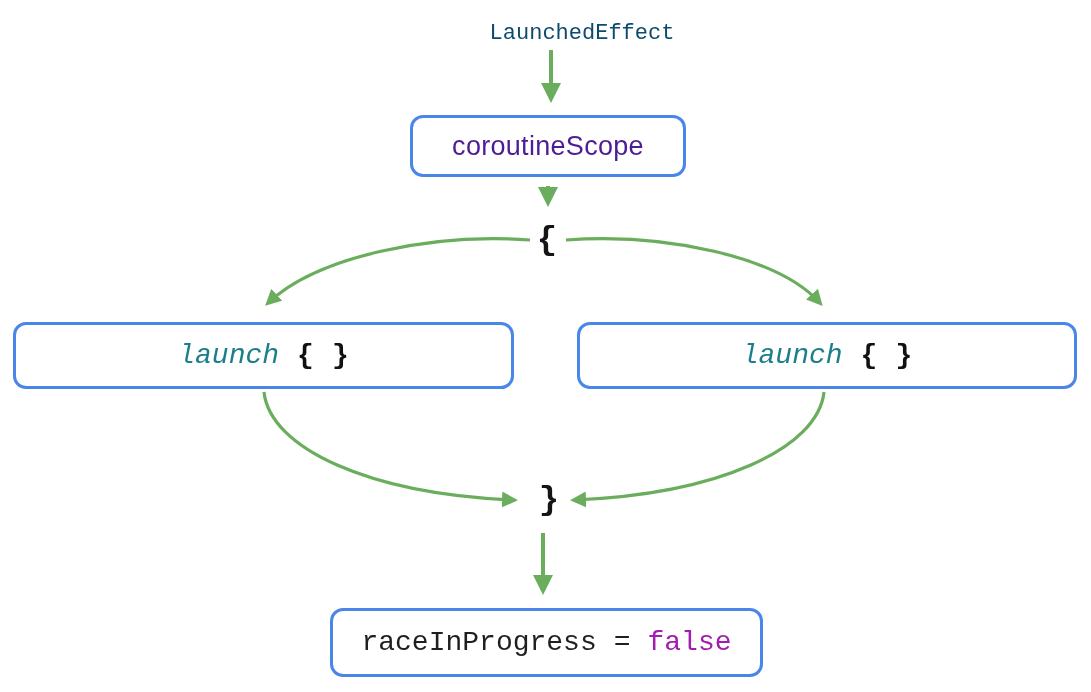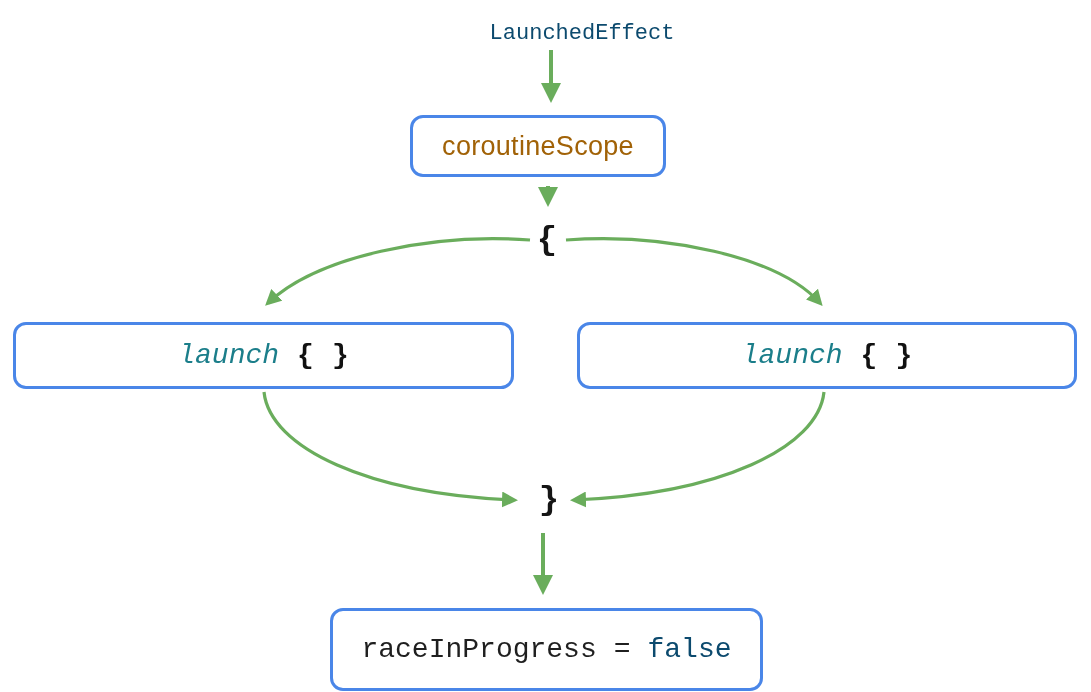--- a/index.html
+++ b/index.html
@@ -22,32 +22,32 @@
     font-size:22px; color:#0c4a6e; white-space:nowrap;margin-left:32px;
   }
 
   .box {
     position:absolute; box-sizing:border-box;
     background:#ffffff;
     border:3px solid #4a86e8; border-radius:13px;
     display:flex; align-items:center; justify-content:center;
     white-space:nowrap;
   }
-  .scope-box { left:410px; top:115px; width:256px; height:62px;
-    font-size:27px; color:#a16207; letter-spacing:0.3px; }
+  .scope-box { left:410px; top:115px; width:276px; height:62px;
+    font-size:27px; color:#4c1d95; letter-spacing:0.3px; }
 
   .code { font-family:"Liberation Mono", monospace; font-size:28px; color:#1f1f1f; }
   .code-row { display:flex; align-items:center; gap:18px; }
   .kw { font-style:italic; color:#1b7e8a; }
   .brace-b { font-weight:700; color:#111111; }
-  .val { color:#0c4a6e; }
+  .val { color:#a21caf; }
 
   .launch-left-box  { left:13px;  top:322px; width:501px; height:67px; }
   .launch-right-box { left:577px; top:322px; width:500px; height:67px; }
-  .result-box { left:330px; top:608px; width:433px; height:83px; }
+  .result-box { left:330px; top:608px; width:433px; height:69px; }
   .result-box .code-row { gap:17px; }
 
   .free-brace {
     position:absolute; transform:translateX(-50%);
     font-family:"Liberation Mono", monospace;
     font-size:34px; font-weight:600; color:#151515; line-height:40px;
   }
   .open-brace  { left:547px; top:220px; }
   .close-brace { left:549px; top:480px; }
 </style>

